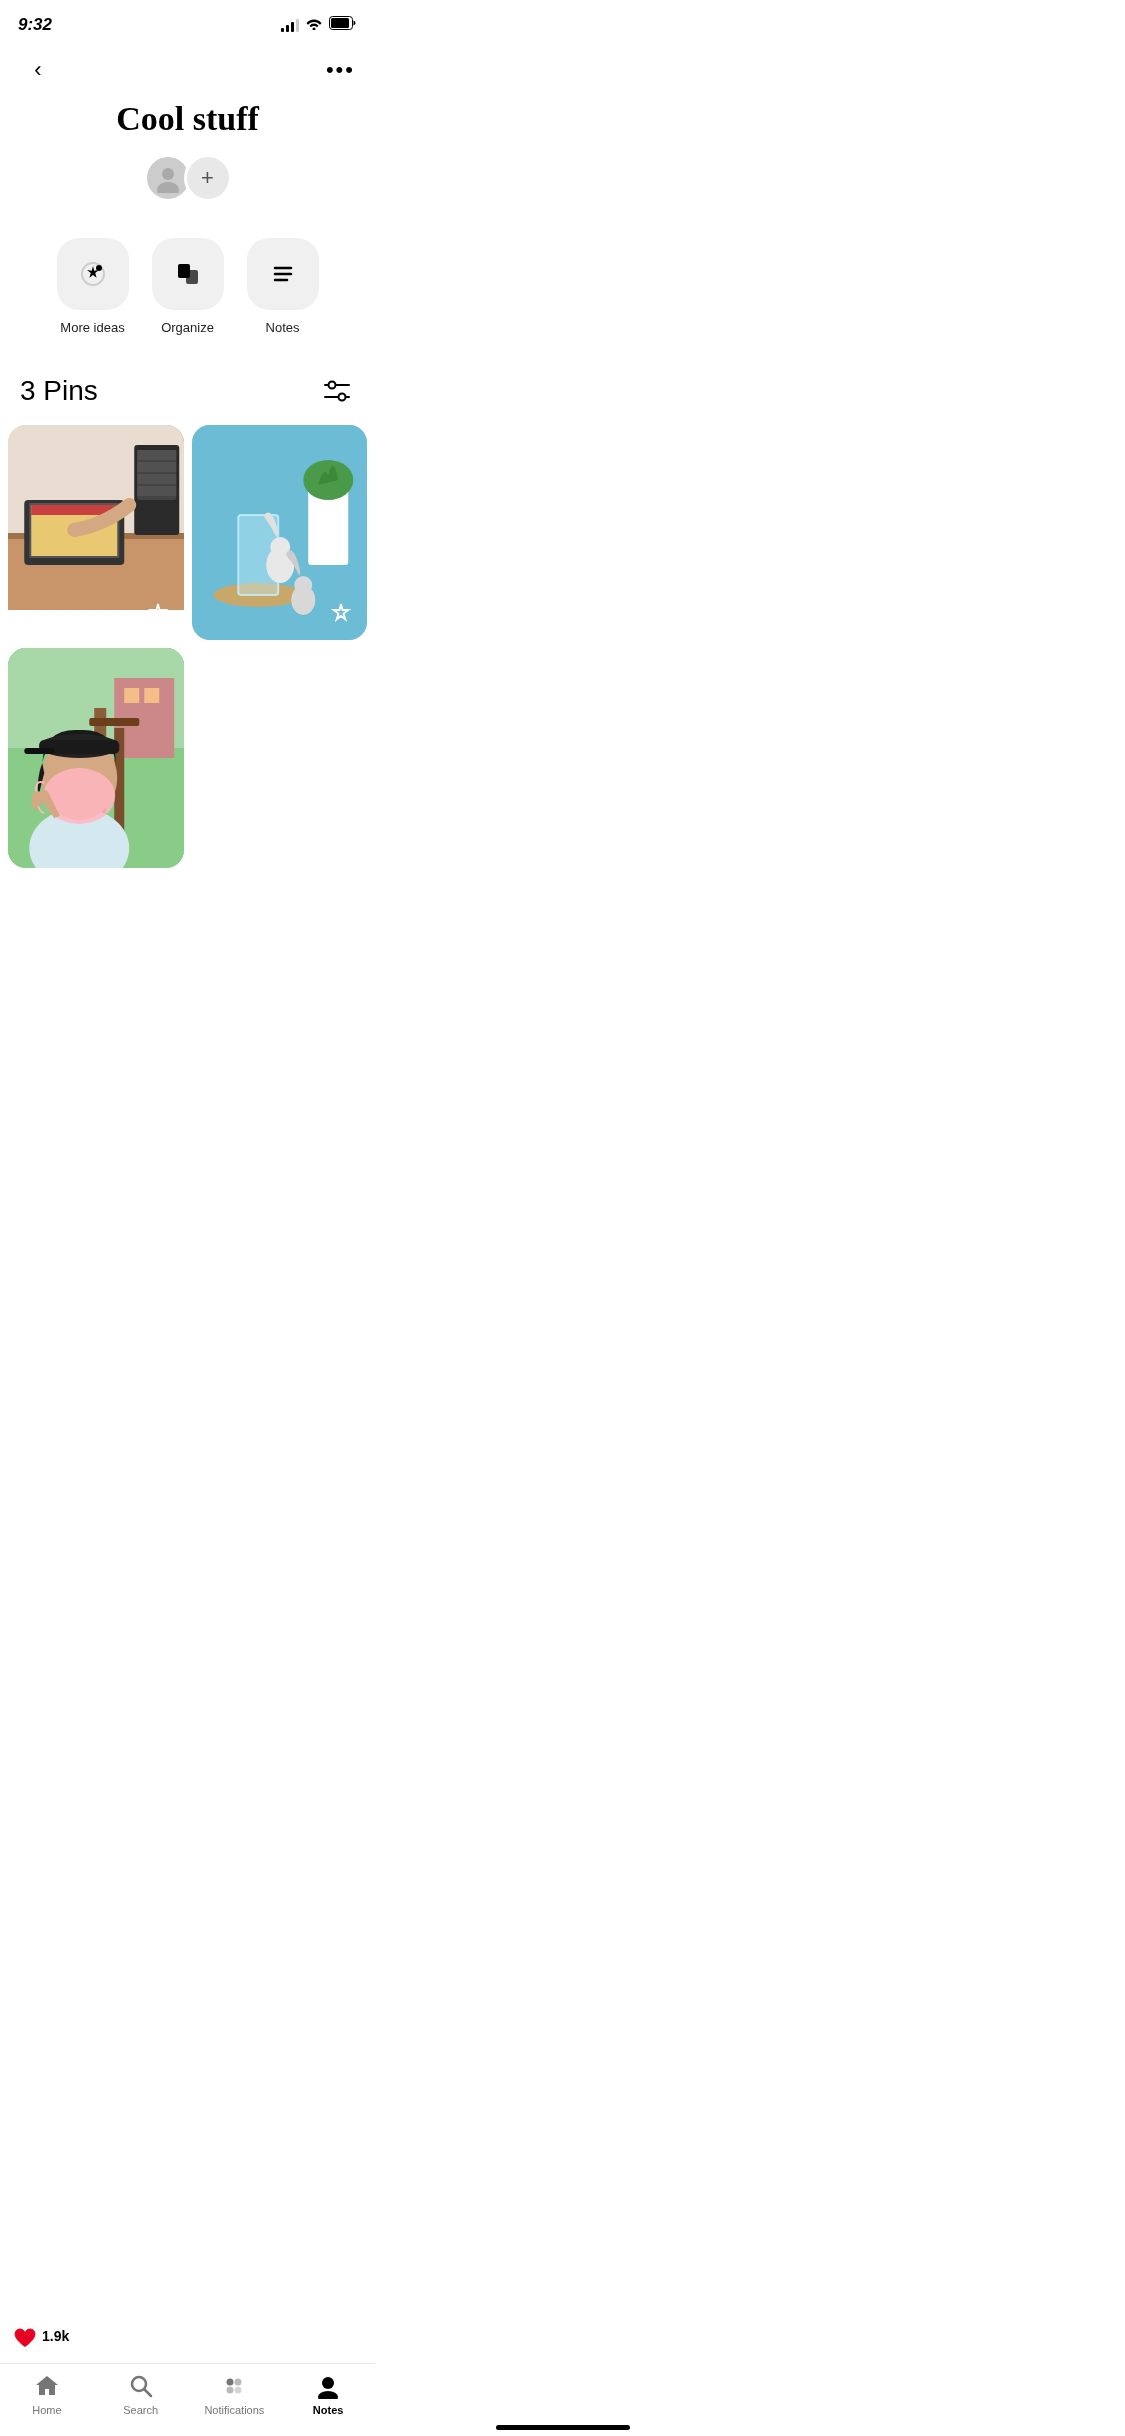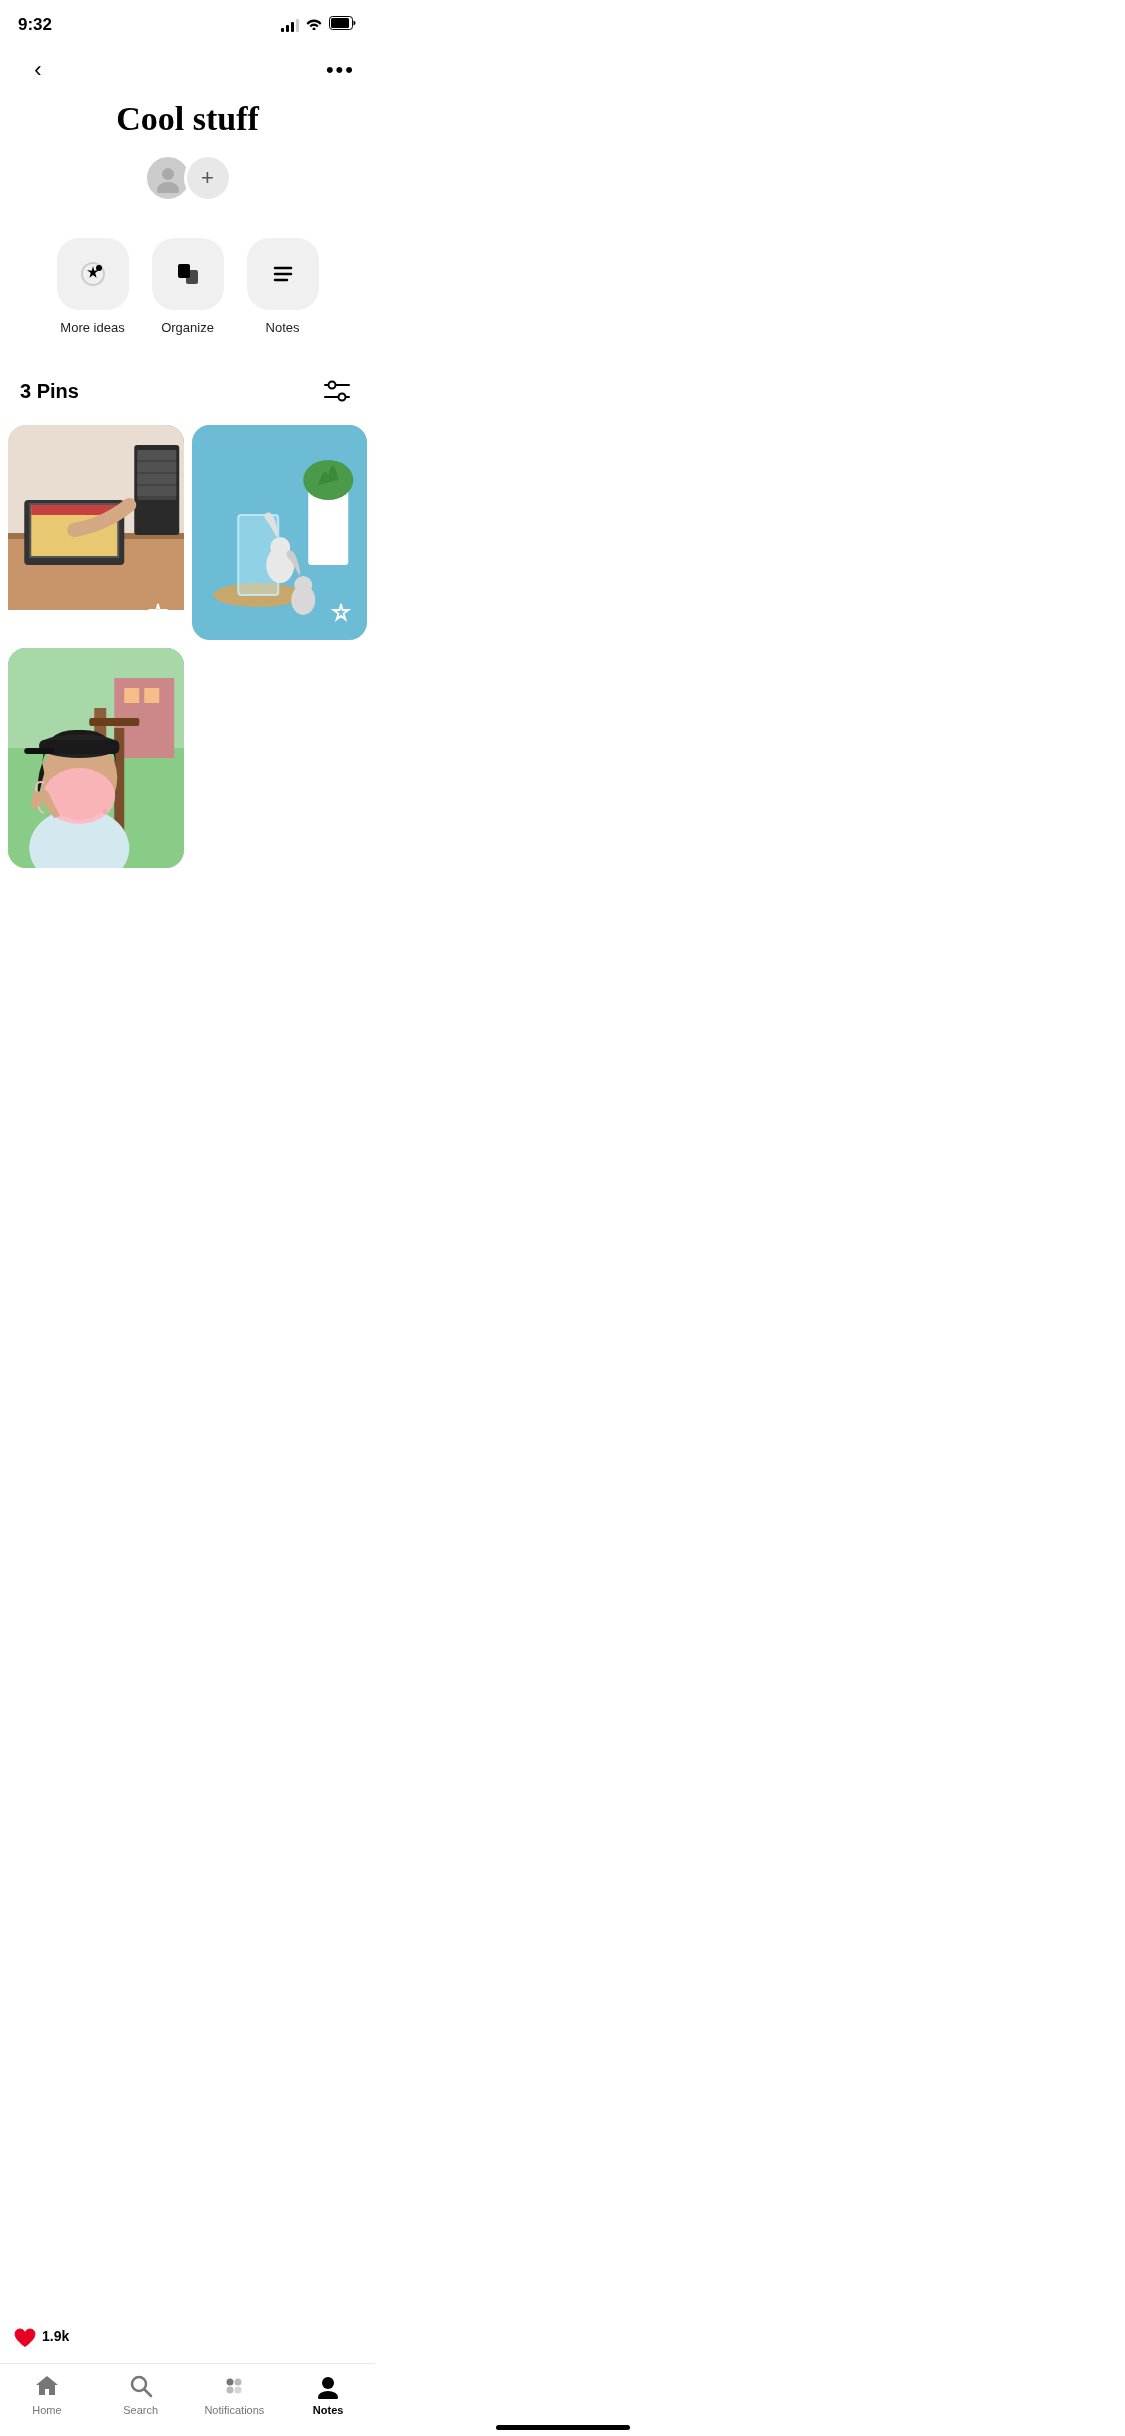--- a/index.html
+++ b/index.html
@@ -19,20 +19,21 @@
       display: flex;
       justify-content: space-between;
       align-items: center;
       padding: 14px 18px 8px;
       height: 44px;
     }
     .status-time {
       font-size: 17px;
       font-weight: 600;
       color: #000;
+      font-style: italic;
     }
     .status-icons {
       display: flex;
       align-items: center;
       gap: 6px;
     }
     .signal-bars {
       display: flex;
       align-items: flex-end;
       gap: 2px;
@@ -142,22 +143,22 @@
     }
 
     
     .pins-header {
       display: flex;
       justify-content: space-between;
       align-items: center;
       padding: 8px 20px 16px;
     }
     .pins-count {
-      font-size: 20px;
-      font-weight: 700;
+      font-size: 28px;
+      font-weight: 400;
       color: #000;
     }
     .filter-btn {
       width: 36px;
       height: 36px;
       display: flex;
       align-items: center;
       justify-content: center;
       cursor: pointer;
     }

